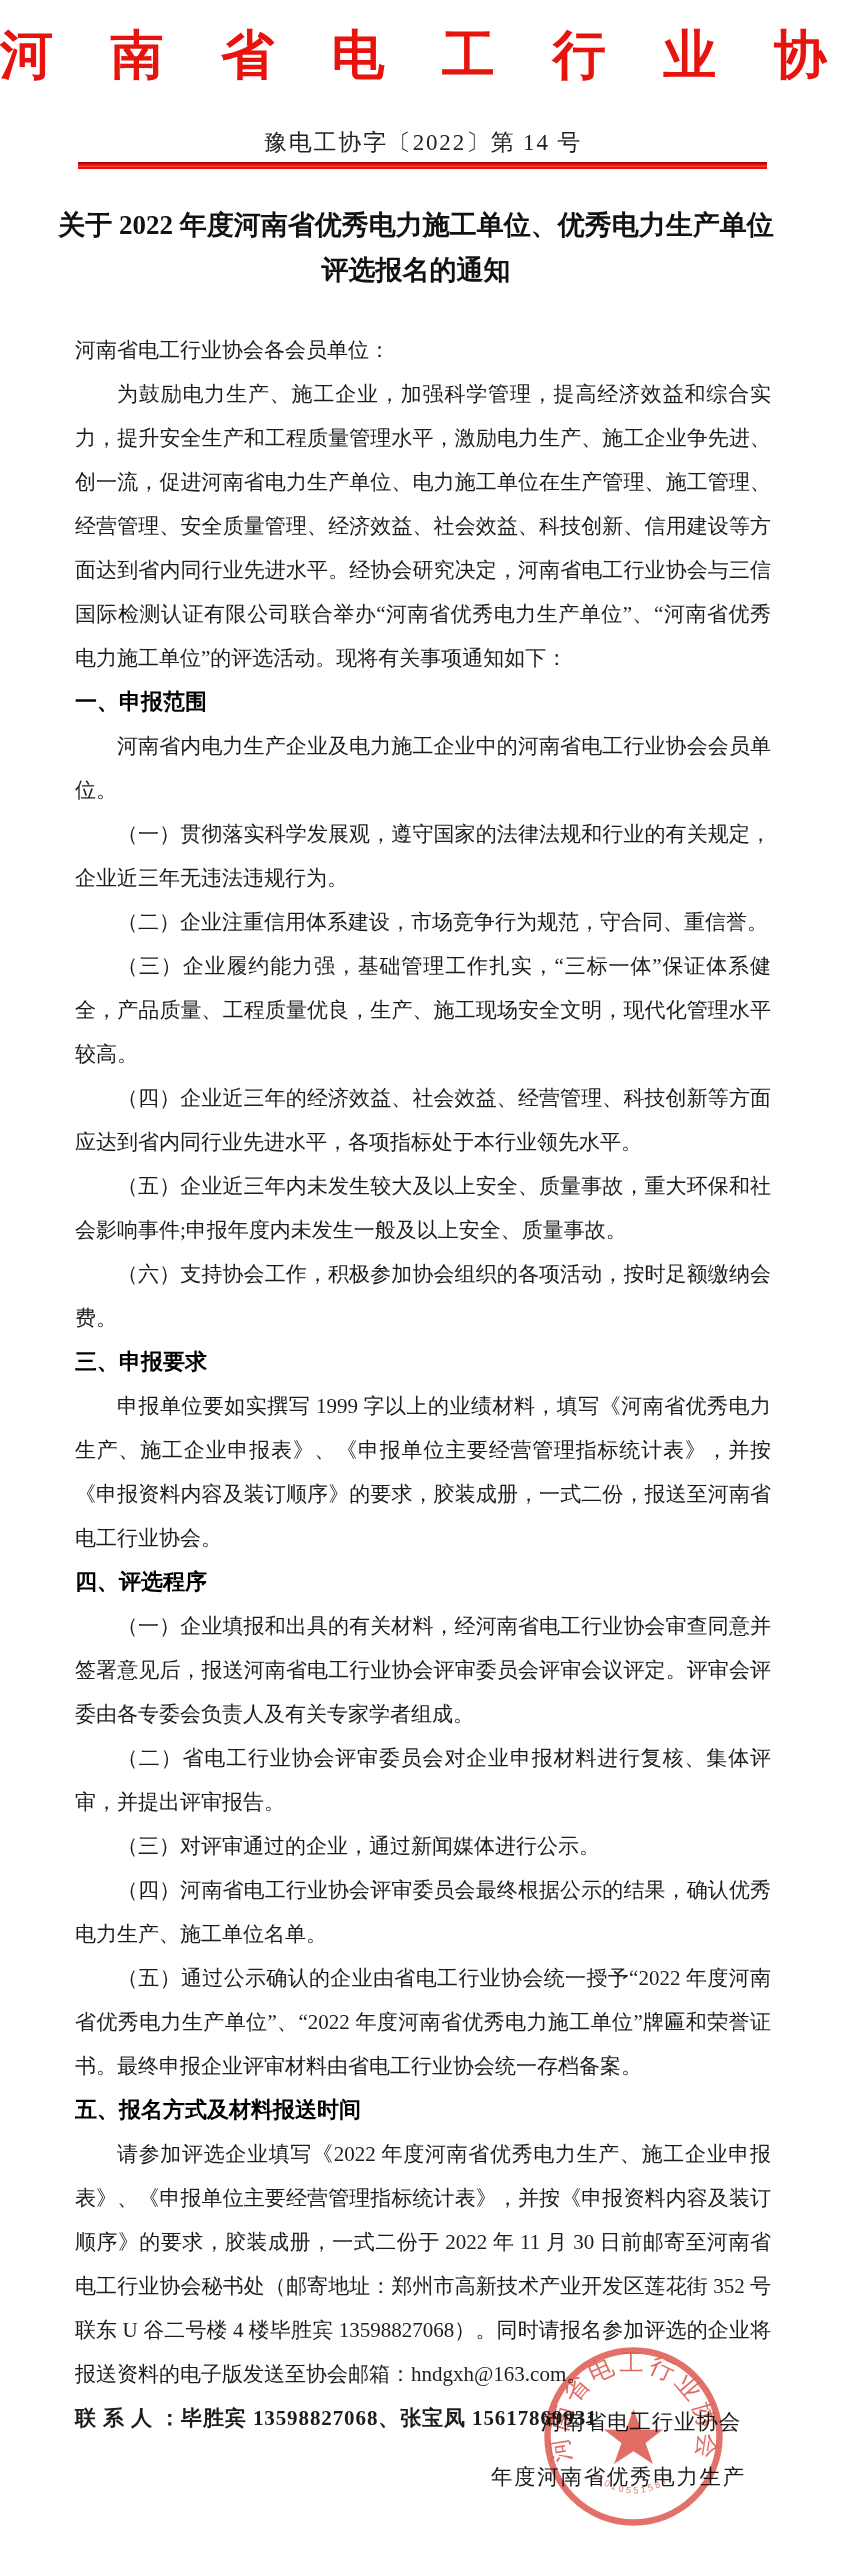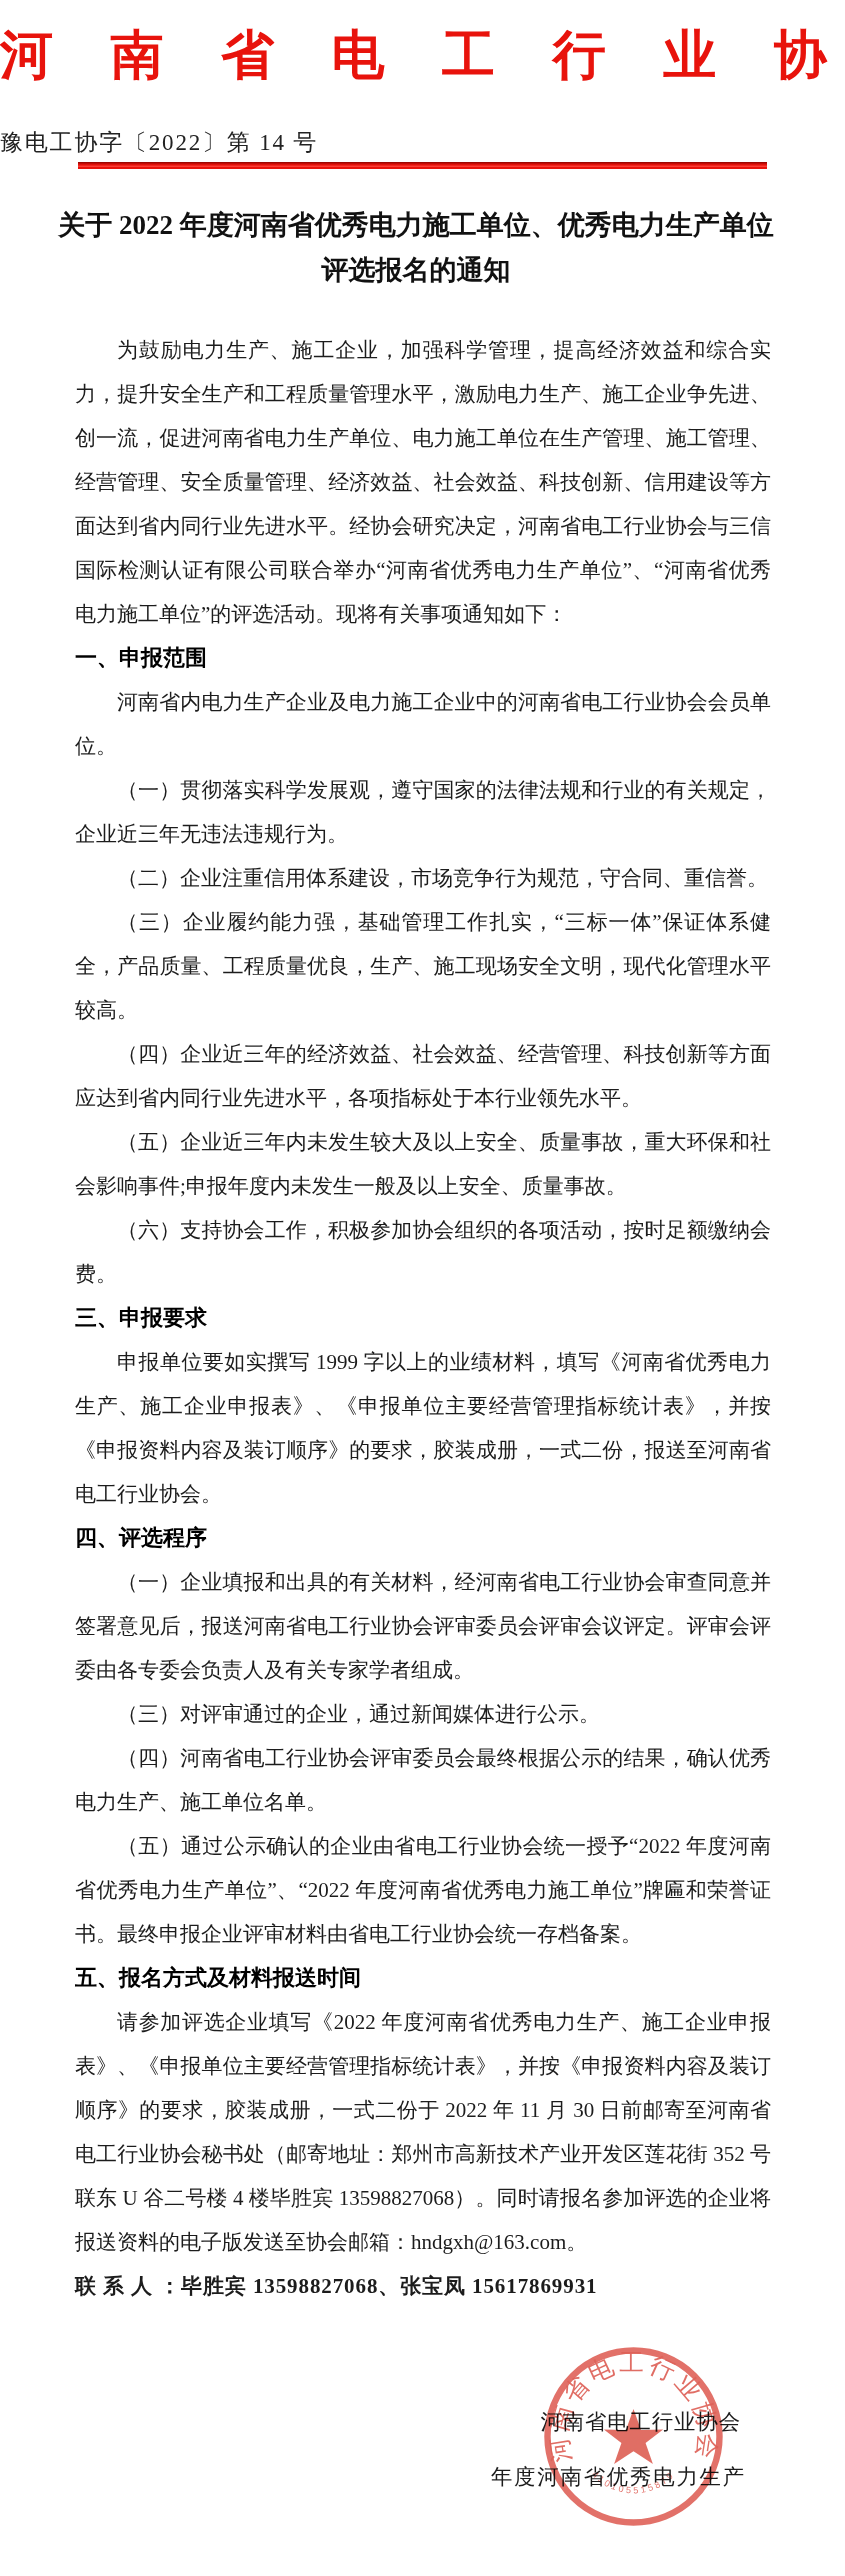--- a/index.html
+++ b/index.html
@@ -17,21 +17,21 @@
     text-align: center;
     font-family: "Liberation Sans", "DejaVu Sans", sans-serif;
     font-weight: bold;
     font-size: 53px;
     letter-spacing: 21.4px;
     color: #e8130c;
     white-space: nowrap;
   }
   .doc-number {
     position: absolute; top: 127px; left: 0; width: 846px;
-    text-align: left;
+    text-align: center;
     font-size: 23px;
     color: #222222;
     letter-spacing: 1.8px;
   }
   .red-rule {
     position: absolute; top: 162px; left: 78px; width: 689px; height: 8px;
   }
   .red-rule .bar {
     height: 4.5px;
     background: linear-gradient(to bottom, #8f0300 0%, #e8130c 55%, #ff4a42 100%);
@@ -89,33 +89,35 @@
   <div class="bar"></div>
   <div class="thin"></div>
 </div>
 
 <div class="notice-title">
   <div>关于 2022 年度河南省优秀电力施工单位、优秀电力生产单位</div>
   <div>评选报名的通知</div>
 </div>
 
 <div class="body-text">
+    <div class="para salutation">河南省电工行业协会各会员单位：</div>
     <div class="para para">为鼓励电力生产、施工企业，加强科学管理，提高经济效益和综合实力，提升安全生产和工程质量管理水平，激励电力生产、施工企业争先进、创一流，促进河南省电力生产单位、电力施工单位在生产管理、施工管理、经营管理、安全质量管理、经济效益、社会效益、科技创新、信用建设等方面达到省内同行业先进水平。经协会研究决定，河南省电工行业协会与三信国际检测认证有限公司联合举办“河南省优秀电力生产单位”、“河南省优秀电力施工单位”的评选活动。现将有关事项通知如下：</div>
     <div class="para heading">一、申报范围</div>
     <div class="para para">河南省内电力生产企业及电力施工企业中的河南省电工行业协会会员单位。</div>
     <div class="para para">（一）贯彻落实科学发展观，遵守国家的法律法规和行业的有关规定，企业近三年无违法违规行为。</div>
     <div class="para para">（二）企业注重信用体系建设，市场竞争行为规范，守合同、重信誉。</div>
     <div class="para para">（三）企业履约能力强，基础管理工作扎实，“三标一体”保证体系健全，产品质量、工程质量优良，生产、施工现场安全文明，现代化管理水平较高。</div>
     <div class="para para">（四）企业近三年的经济效益、社会效益、经营管理、科技创新等方面应达到省内同行业先进水平，各项指标处于本行业领先水平。</div>
     <div class="para para">（五）企业近三年内未发生较大及以上安全、质量事故，重大环保和社会影响事件;申报年度内未发生一般及以上安全、质量事故。</div>
     <div class="para para">（六）支持协会工作，积极参加协会组织的各项活动，按时足额缴纳会费。</div>
     <div class="para heading">三、申报要求</div>
     <div class="para para">申报单位要如实撰写 1999 字以上的业绩材料，填写《河南省优秀电力生产、施工企业申报表》、《申报单位主要经营管理指标统计表》，并按《申报资料内容及装订顺序》的要求，胶装成册，一式二份，报送至河南省电工行业协会。</div>
     <div class="para heading">四、评选程序</div>
     <div class="para para">（一）企业填报和出具的有关材料，经河南省电工行业协会审查同意并签署意见后，报送河南省电工行业协会评审委员会评审会议评定。评审会评委由各专委会负责人及有关专家学者组成。</div>
+    <div class="para para">（二）省电工行业协会评审委员会对企业申报材料进行复核、集体评审，并提出评审报告。</div>
     <div class="para para">（三）对评审通过的企业，通过新闻媒体进行公示。</div>
     <div class="para para">（四）河南省电工行业协会评审委员会最终根据公示的结果，确认优秀电力生产、施工单位名单。</div>
     <div class="para para">（五）通过公示确认的企业由省电工行业协会统一授予“2022 年度河南省优秀电力生产单位”、“2022 年度河南省优秀电力施工单位”牌匾和荣誉证书。最终申报企业评审材料由省电工行业协会统一存档备案。</div>
     <div class="para heading">五、报名方式及材料报送时间</div>
     <div class="para para">请参加评选企业填写《2022 年度河南省优秀电力生产、施工企业申报表》、《申报单位主要经营管理指标统计表》，并按《申报资料内容及装订顺序》的要求，胶装成册，一式二份于 2022 年 11 月 30 日前邮寄至河南省电工行业协会秘书处（邮寄地址：郑州市高新技术产业开发区莲花街 352 号联东 U 谷二号楼 4 楼毕胜宾 13598827068）。同时请报名参加评选的企业将报送资料的电子版发送至协会邮箱：hndgxh@163.com。</div>
     <div class="para contact">联 系 人 ：毕胜宾 13598827068、张宝凤 15617869931</div>
   </div>
 
 <div class="sig-org">河南省电工行业协会</div>
 <div class="sig-date">年度河南省优秀电力生产</div>

